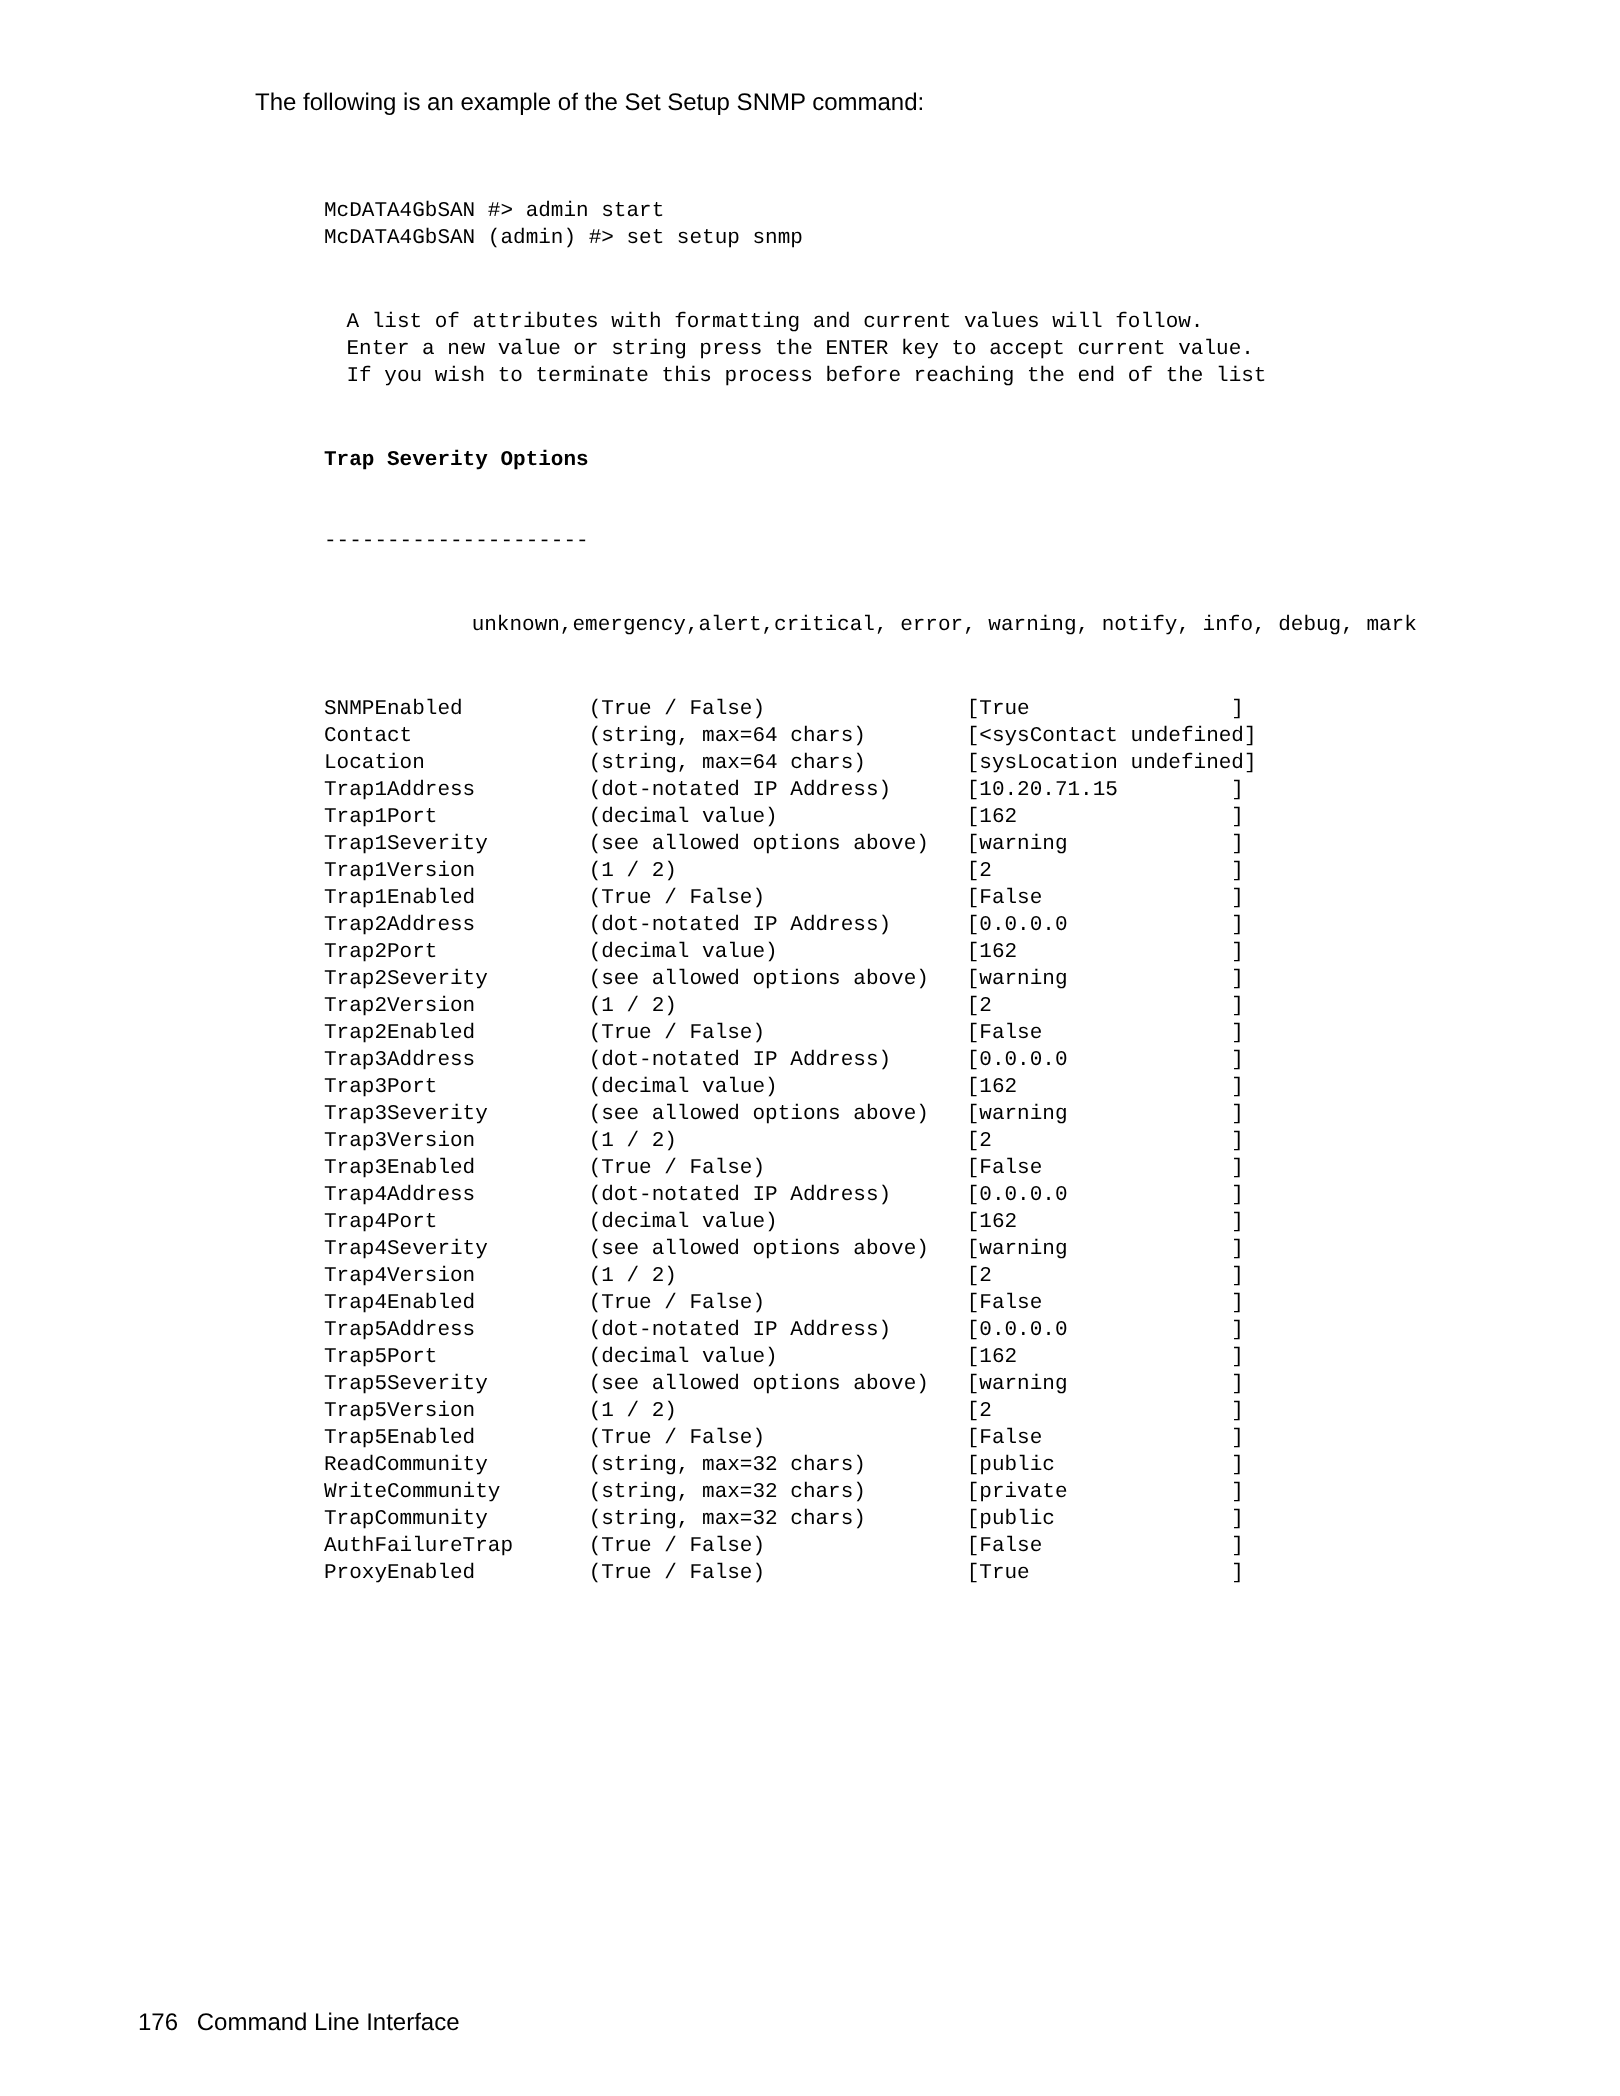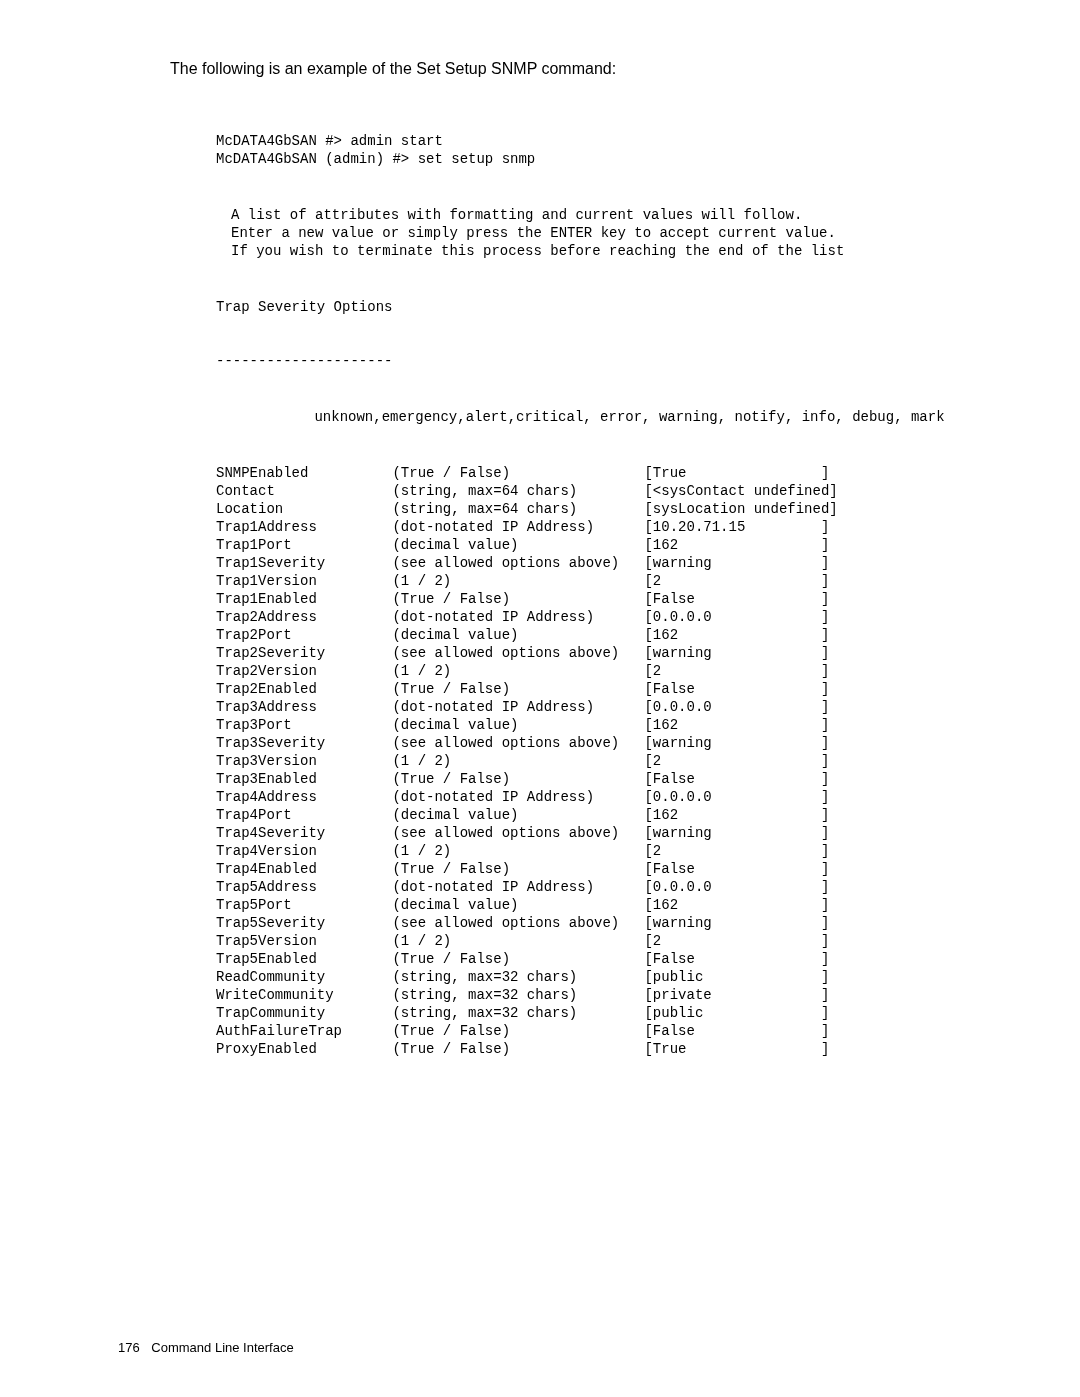--- a/index.html
+++ b/index.html
@@ -21,43 +21,43 @@
   }
   .code-block {
     font-family: "Courier New", Courier, monospace;
     font-size: 14px;
     line-height: 18px;
     white-space: pre;
     margin-left: 46px;
   }
   .prompt-block { margin-bottom: 2px; }
   .desc-block { margin-left: 15px; margin-bottom: 2px; }
-  .trap-heading { margin-bottom: 0; }
+  .trap-heading { margin-bottom: 0; font-weight: bold; }
   .dashes { margin-bottom: 2px; }
   .sev-opts { margin-bottom: 2px; text-align: center; }
   .rows { }
   .footer {
     position: absolute;
-    left: 118px;
+    left: 92px;
     top: 1340px;
-    font-size: 13px;
+    font-size: 16px;
   }
   .footer .pg { margin-right: 8px; }
 </style>
 </head>
 <body>
 
 <div class="page">
   <p class="intro">The following is an example of the Set Setup SNMP command:</p>
 
   <div class="code-block">
     <div class="prompt-block" id="prompt-lines">McDATA4GbSAN #&gt; admin start
 McDATA4GbSAN (admin) #&gt; set setup snmp</div>
     <div class="desc-block" id="desc-lines">A list of attributes with formatting and current values will follow.
-Enter a new value or simply press the ENTER key to accept current value.
+Enter a new value or string press the ENTER key to accept current value.
 If you wish to terminate this process before reaching the end of the list</div>
     <div class="trap-heading">Trap Severity Options</div>
     <div class="dashes">---------------------</div>
     <div class="sev-opts">unknown,emergency,alert,critical, error, warning, notify, info, debug, mark</div>
     <div class="rows" id="rows">SNMPEnabled          (True / False)                [True                ]
 Contact              (string, max=64 chars)        [&lt;sysContact undefined]
 Location             (string, max=64 chars)        [sysLocation undefined]
 Trap1Address         (dot-notated IP Address)      [10.20.71.15         ]
 Trap1Port            (decimal value)               [162                 ]
 Trap1Severity        (see allowed options above)   [warning             ]

